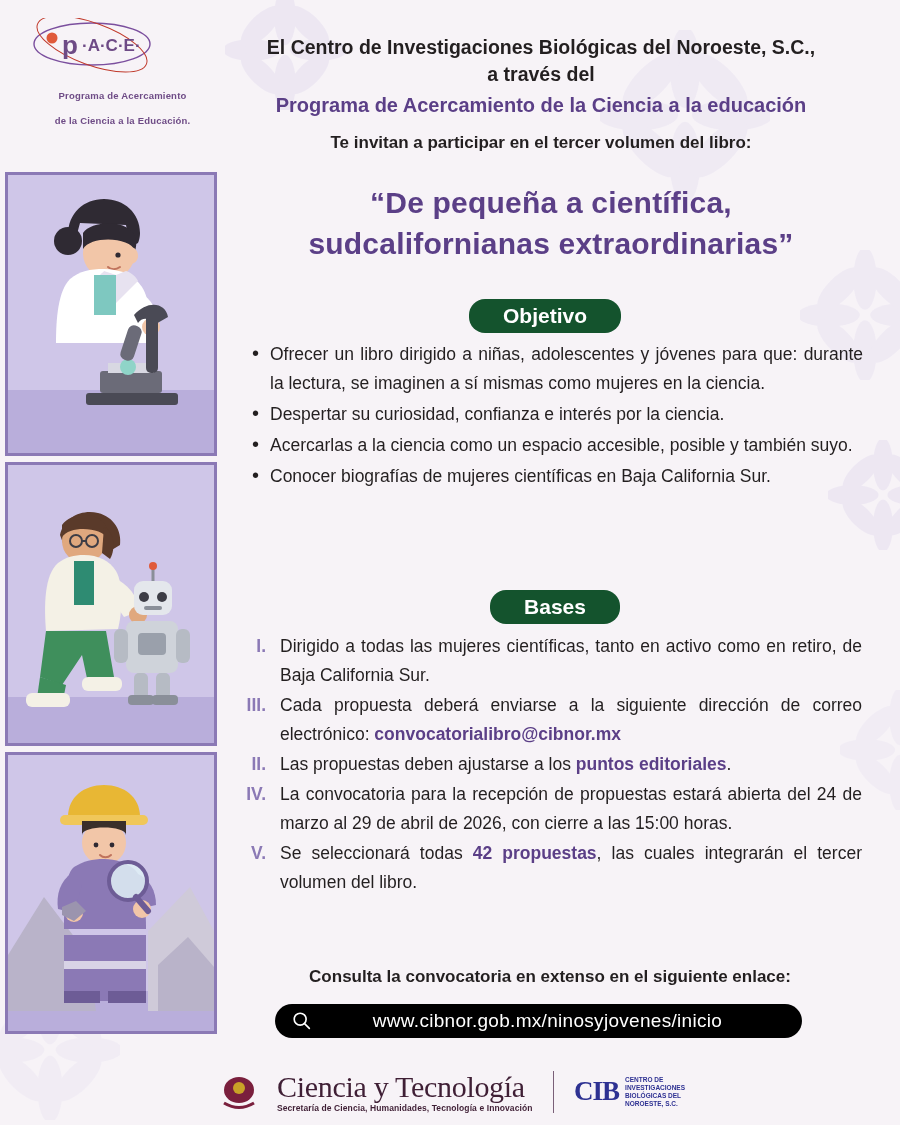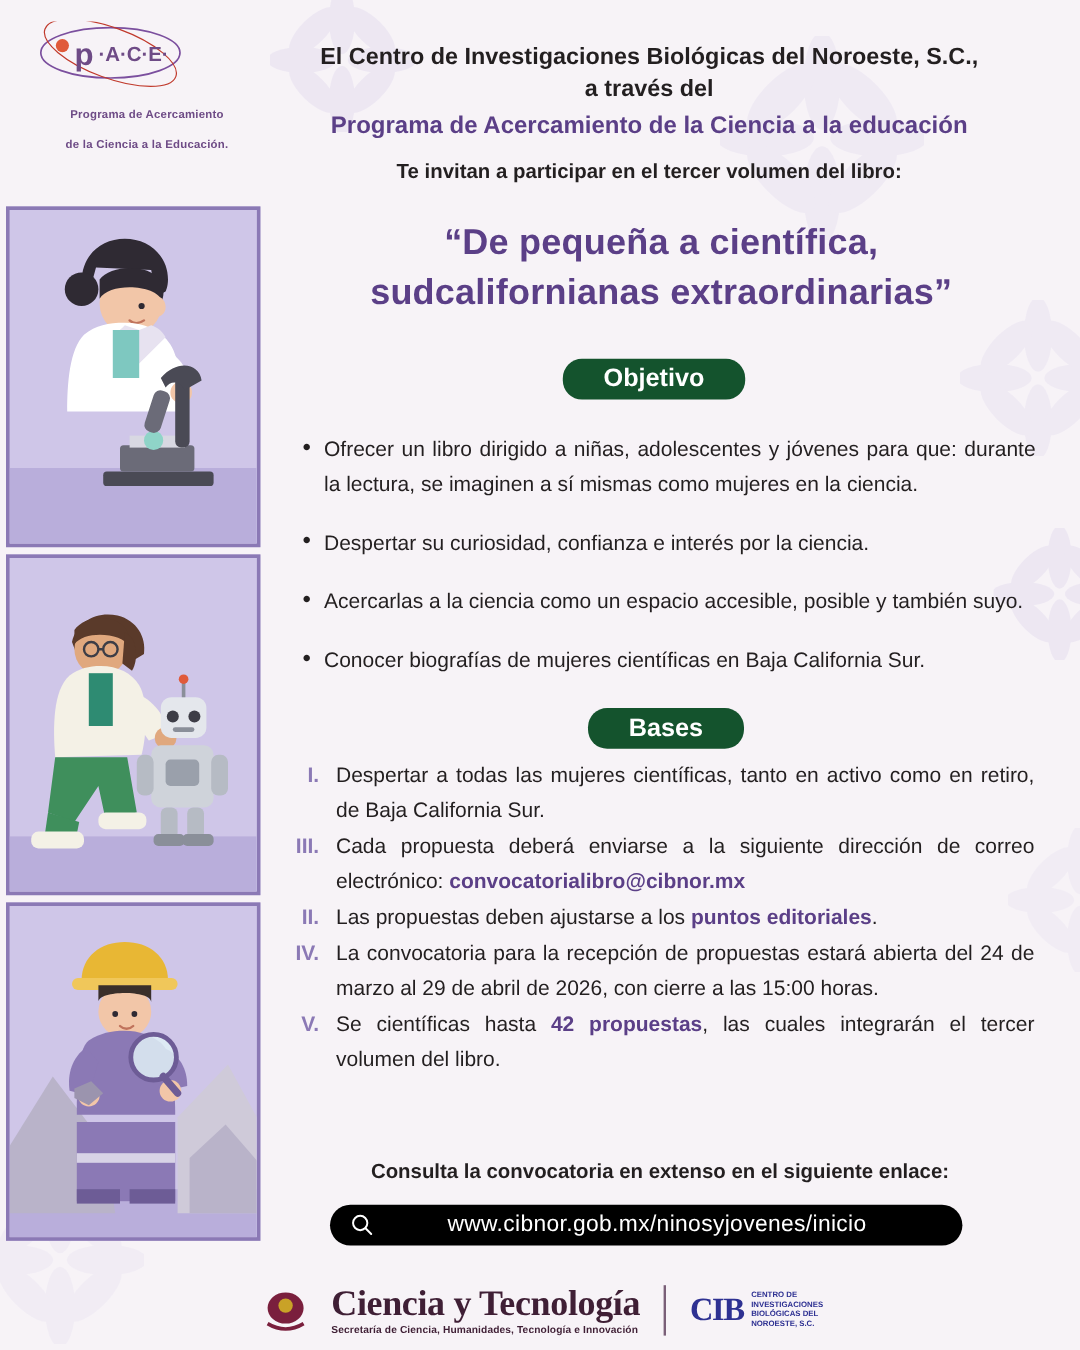--- a/index.html
+++ b/index.html
@@ -131,21 +131,20 @@
     list-style: none;
     color: #231f20;
     font-size: 17.5px;
     line-height: 29px;
   }
   .objetivo-list li {
     position: relative;
     padding-left: 22px;
     margin-bottom: 2px;
     text-align: justify;
-    margin-top: 20px;
   }
   .objetivo-list li::before {
     content: "\2022";
     position: absolute;
     left: 4px;
     top: -1px;
     font-size: 20px;
     color: #231f20;
   }
 
@@ -246,21 +245,21 @@
     justify-content: center;
     gap: 14px;
   }
   .gob-seal {
     width: 48px;
     height: 38px;
   }
   .gob-text .l1 {
     font-family: "Liberation Serif", serif;
     font-size: 30px;
-    font-weight: bold;
+    font-weight: normal;
     color: #3f1f35;
     line-height: 32px;
     letter-spacing: -.3px;
   }
   .gob-text .l2 {
     font-size: 8.5px;
     color: #3f1f35;
     letter-spacing: .1px;
     font-weight: bold;
   }
@@ -406,33 +405,33 @@
     <li>Acercarlas a la ciencia como un espacio accesible, posible y también suyo.</li>
     <li>Conocer biografías de mujeres científicas en Baja California Sur.</li>
   </ul>
 
   <div class="pill-wrap" id="bases-pill-wrap">
     <span class="pill">Bases</span>
   </div>
 
   <ul class="bases-list">
     <li>
-      <span class="bases-num">I.</span><span>Despertar a todas las mujeres científicas, tanto en activo como en retiro, de Baja California Sur.</span>
+      <span class="bases-num">I.</span><span>Dirigido a todas las mujeres científicas, tanto en activo como en retiro, de Baja California Sur.</span>
     </li>
     <li>
       <span class="bases-num">III.</span><span>Cada propuesta deberá enviarse a la siguiente dirección de correo electrónico: </span><span class="hl">convocatorialibro@cibnor.mx</span>
     </li>
     <li>
       <span class="bases-num">II.</span><span>Las propuestas deben ajustarse a los </span><span class="hl">puntos editoriales</span><span>.</span>
     </li>
     <li>
       <span class="bases-num">IV.</span><span>La convocatoria para la recepción de propuestas estará abierta del 24 de marzo al 29 de abril de 2026, con cierre a las 15:00 horas.</span>
     </li>
     <li>
-      <span class="bases-num">V.</span><span>Se científicas hasta </span><span class="hl">42 propuestas</span><span>, las cuales integrarán el tercer volumen del libro.</span>
+      <span class="bases-num">V.</span><span>Se seleccionará todas </span><span class="hl">42 propuestas</span><span>, las cuales integrarán el tercer volumen del libro.</span>
     </li>
   </ul>
 
   <div class="consulta">Consulta la convocatoria en extenso en el siguiente enlace:</div>
 
   <div class="link-bar">
     <svg class="mag" viewBox="0 0 24 24">
       <circle cx="10" cy="10" r="6.5" fill="none" stroke="#ffffff" stroke-width="1.8"></circle>
       <line x1="14.8" y1="14.8" x2="20" y2="20" stroke="#ffffff" stroke-width="1.8" stroke-linecap="round"></line>
     </svg>

